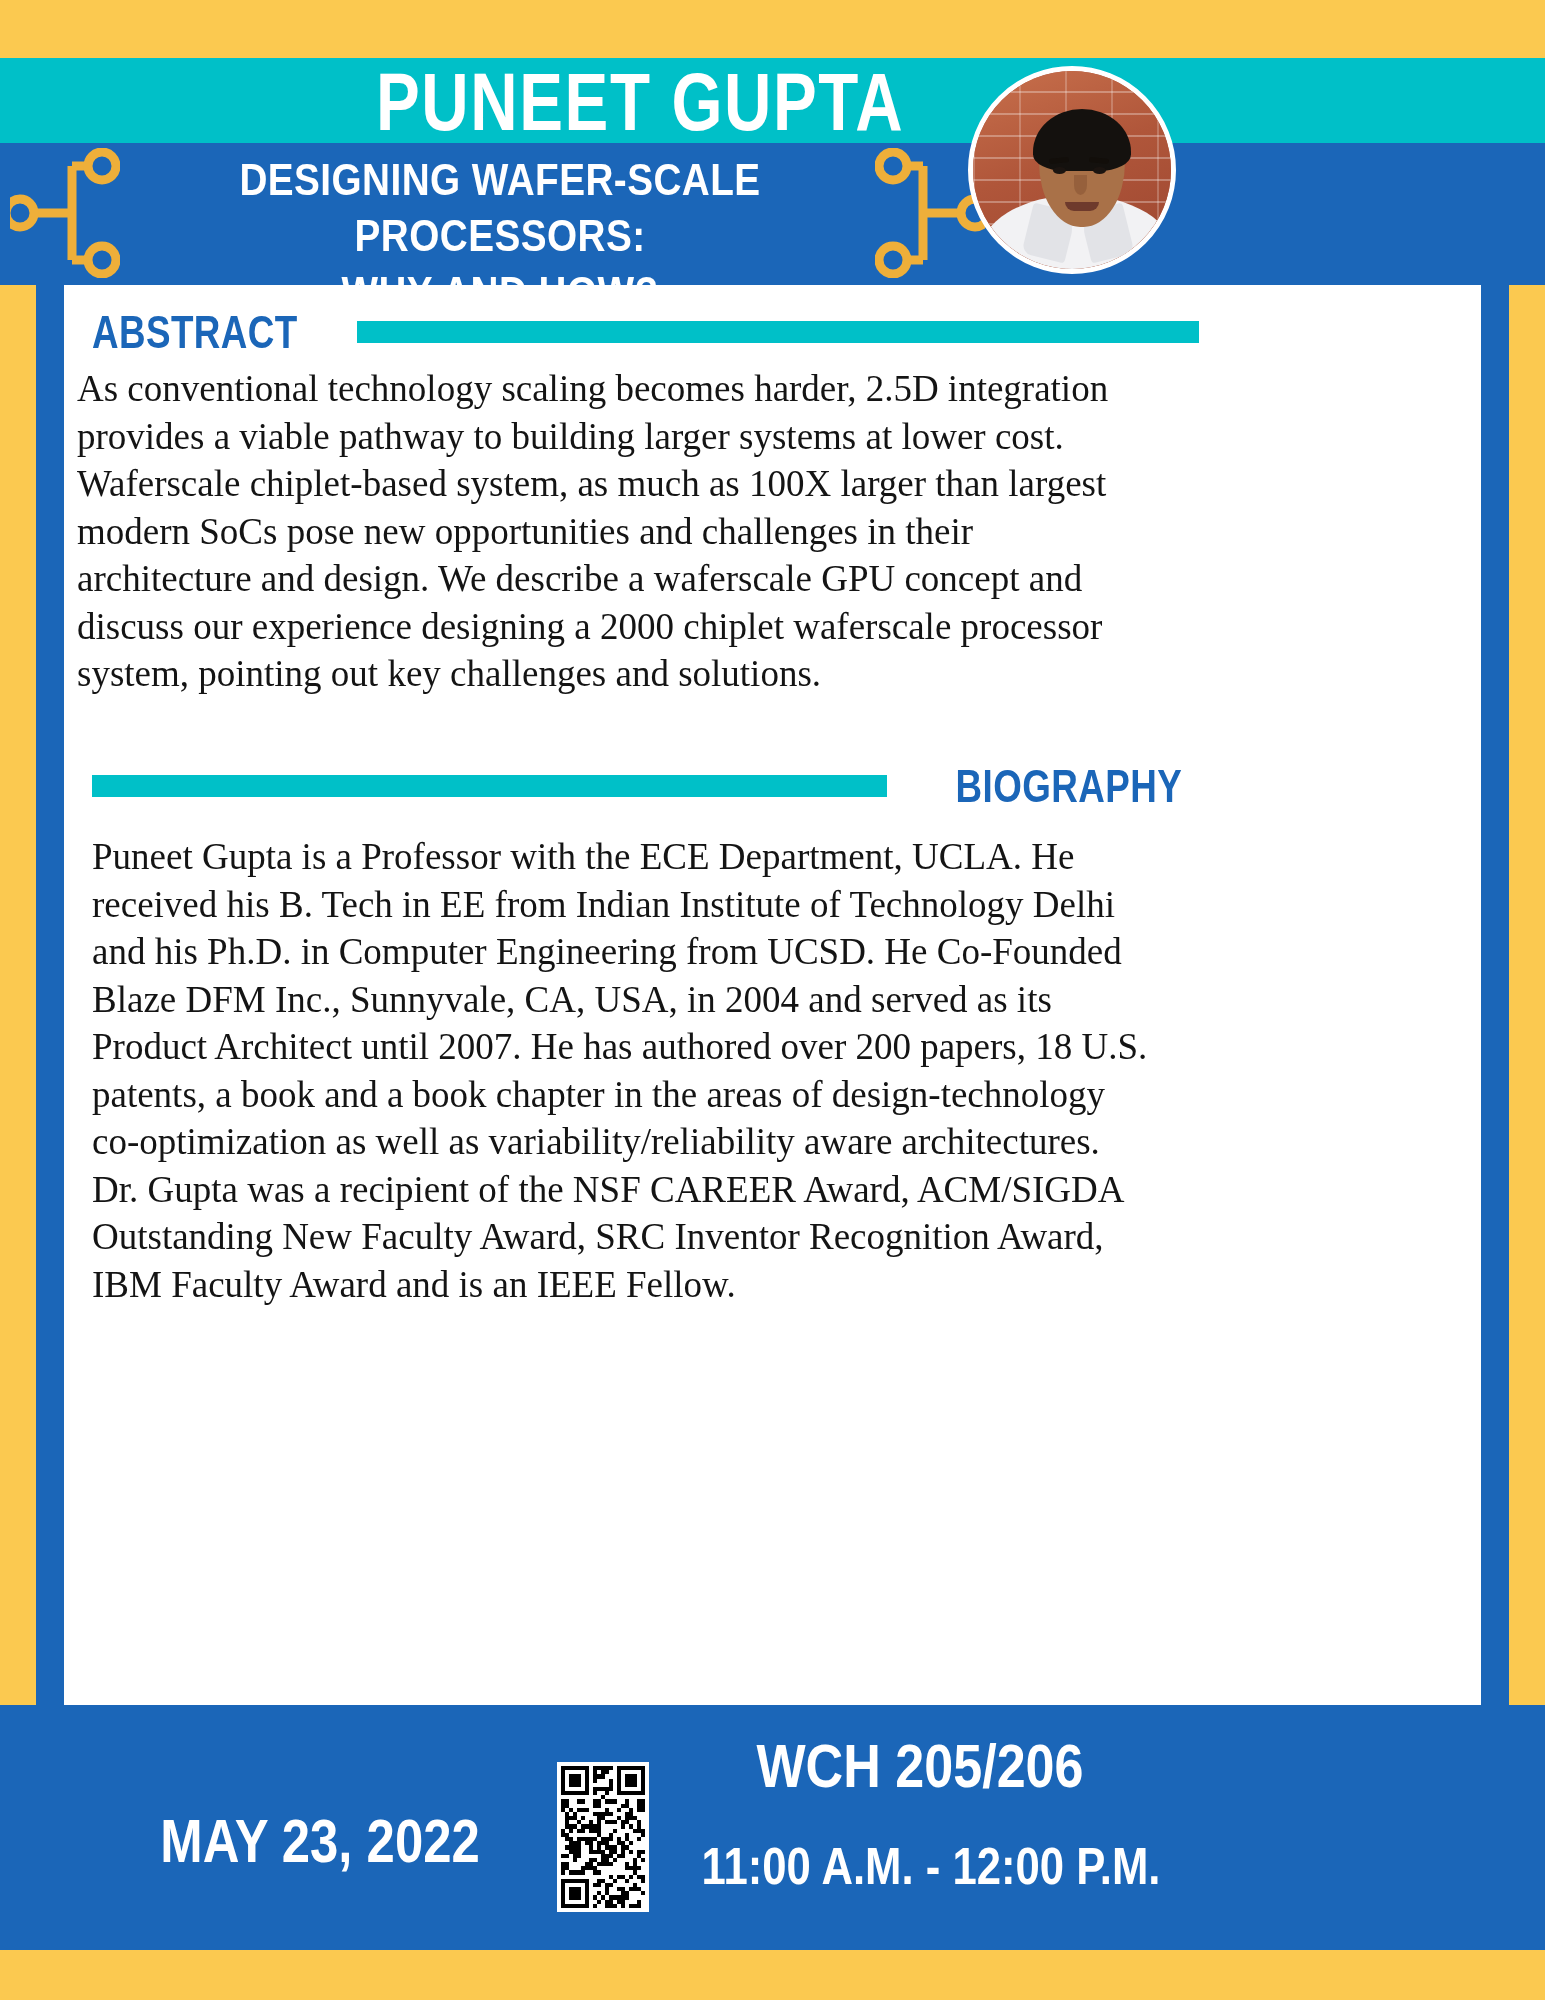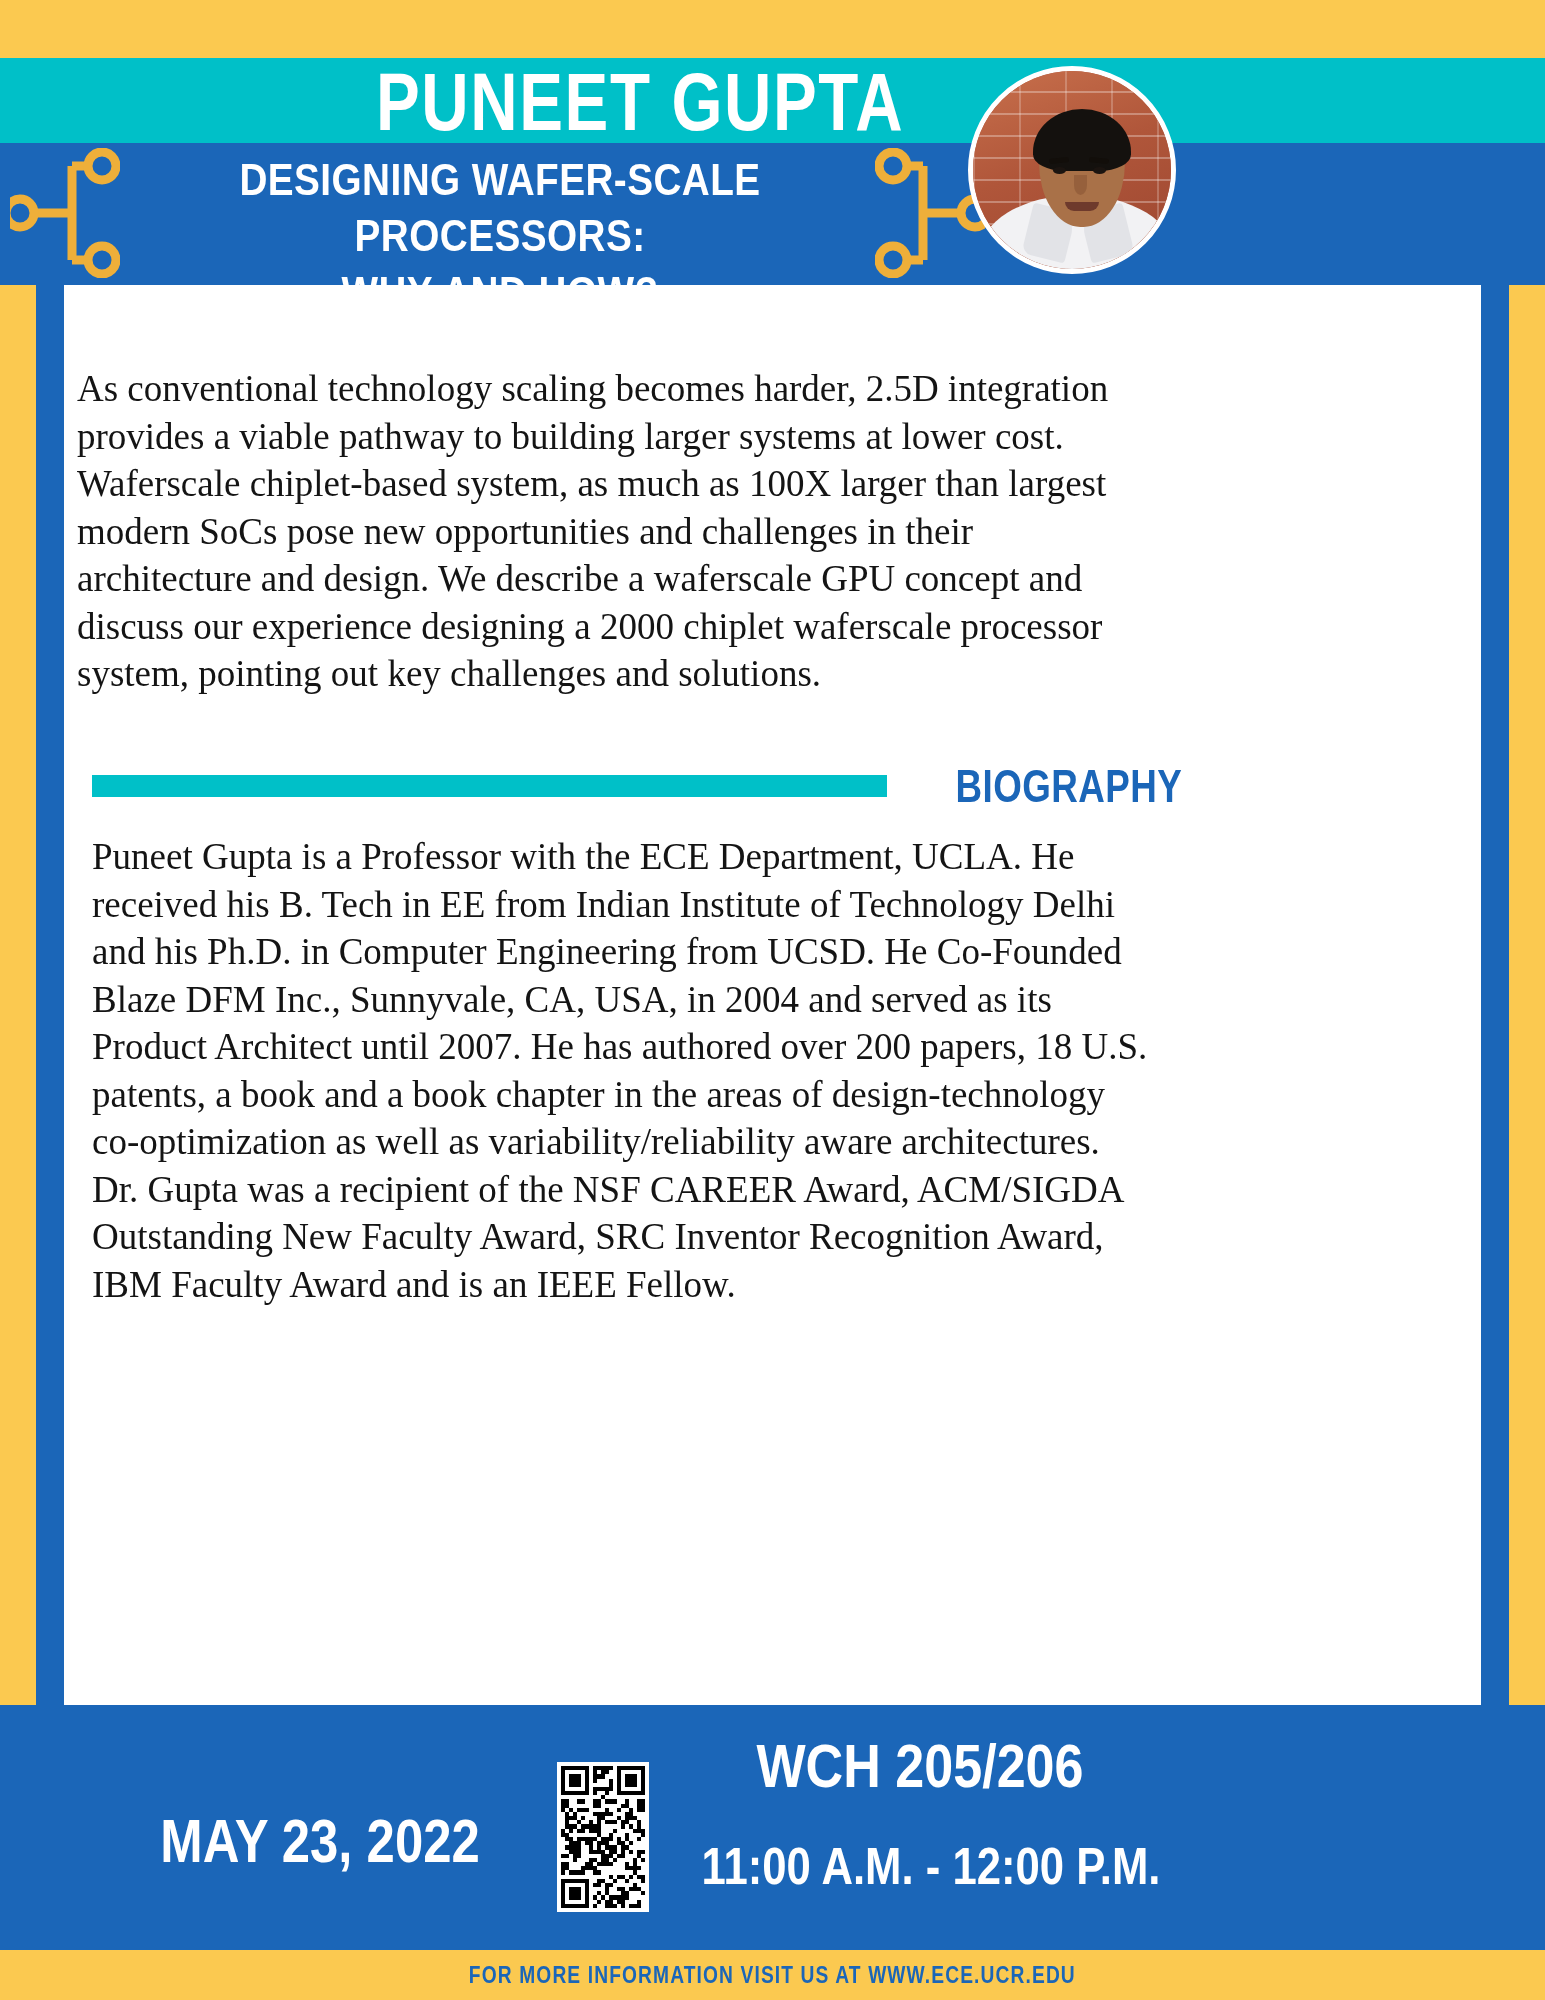--- a/index.html
+++ b/index.html
@@ -258,20 +258,24 @@
     <div class="hs-mouth"></div>
   </div>
 
   <div class="rail-yellow-left"></div>
   <div class="rail-yellow-right"></div>
   <div class="rail-blue-left"></div>
   <div class="rail-blue-right"></div>
 
   <div class="card">
 
+    <div class="sec-head" id="abstract-head">
+      <span class="label">ABSTRACT</span>
+      <span class="bar"></span>
+    </div>
 
     <div class="body-text" id="abstract-body">As conventional technology scaling becomes harder, 2.5D integration provides a viable pathway to building larger systems at lower cost. Waferscale chiplet-based system, as much as 100X larger than largest modern SoCs pose new opportunities and challenges in their architecture and design. We describe a waferscale GPU concept and discuss our experience designing a 2000 chiplet waferscale processor system, pointing out key challenges and solutions.</div>
 
     <div class="sec-head" id="bio-head">
       <span class="bar"></span>
       <span class="label r">BIOGRAPHY</span>
     </div>
 
     <div class="body-text" id="bio-body">Puneet Gupta is a Professor with the ECE Department, UCLA. He received his B. Tech in EE from Indian Institute of Technology Delhi and his Ph.D. in Computer Engineering from UCSD. He Co-Founded Blaze DFM Inc., Sunnyvale, CA, USA, in 2004 and served as its Product Architect until 2007. He has authored over 200 papers, 18 U.S. patents, a book and a book chapter in the areas of design-technology co-optimization as well as variability/reliability aware architectures. Dr. Gupta was a recipient of the NSF CAREER Award, ACM/SIGDA Outstanding New Faculty Award, SRC Inventor Recognition Award, IBM Faculty Award and is an IEEE Fellow.</div>
 
@@ -996,17 +1000,14 @@
         <i></i>
         <i></i>
         <i></i>
         <i style="background: rgb(255, 255, 255);"></i>
       </div>
   </div>
 
   <div class="f-room">WCH 205/206</div>
   <div class="f-time">11:00 A.M. - 12:00 P.M.</div>
 
-  <div class="footer-yellow">
-    <div class="txt">FOR MORE INFORMATION VISIT US AT WWW.ECE.UCR.EDU</div>
-  </div>
 
 </div>
 
 </body></html>

